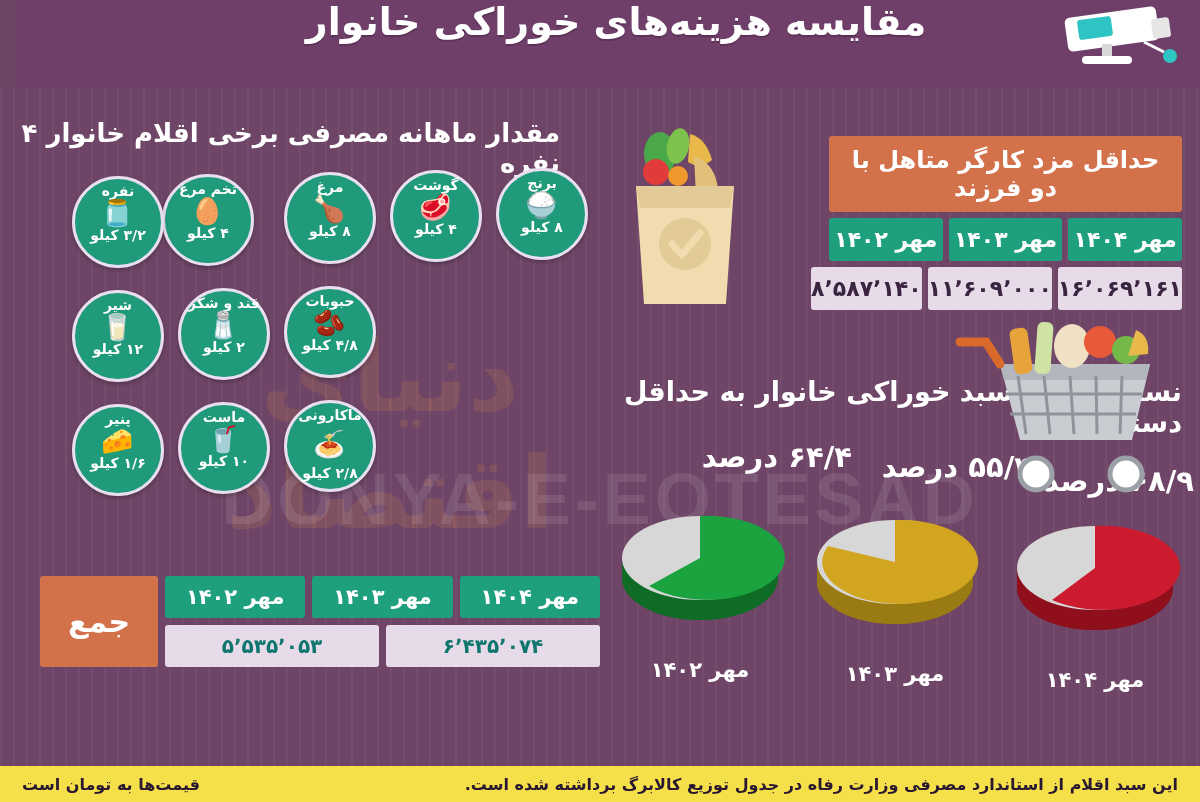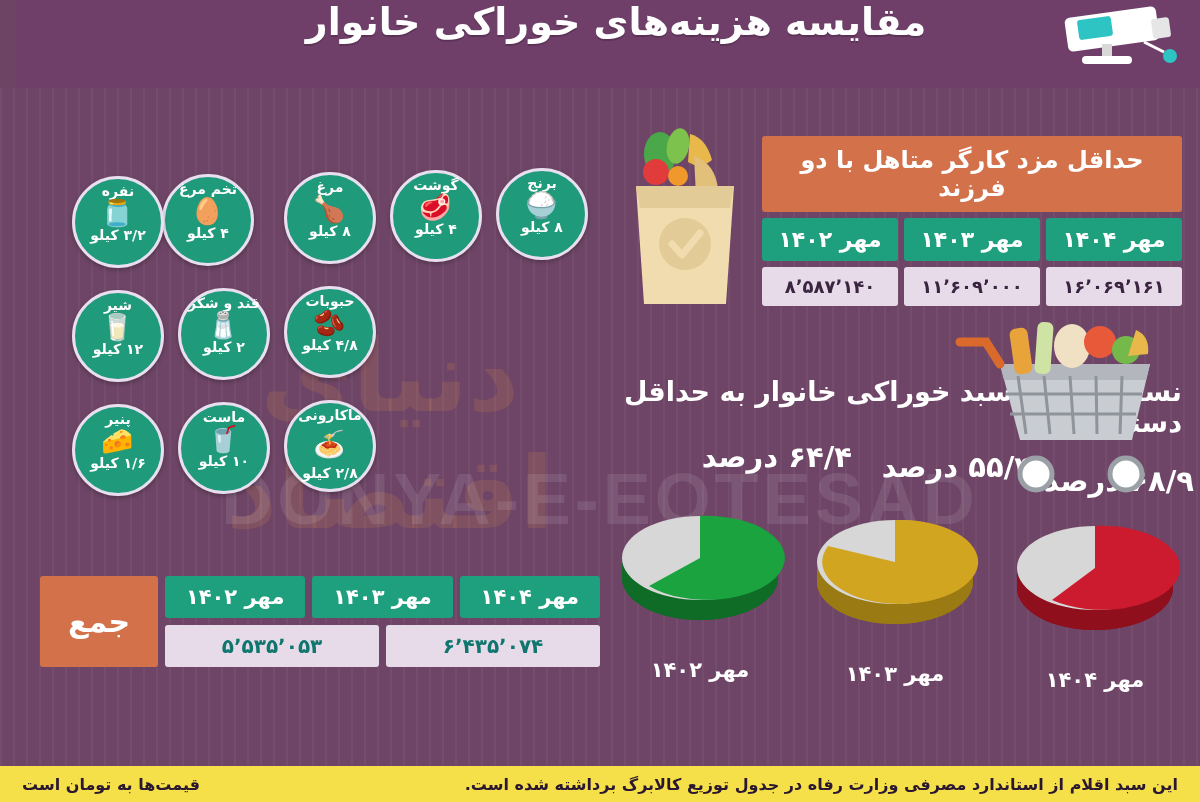--- a/index.html
+++ b/index.html
@@ -35,32 +35,32 @@
     font-size:72px;font-weight:bold;color:rgba(255,255,255,.10);
     letter-spacing:4px;font-family:"Liberation Sans",sans-serif;
     pointer-events:none;direction:ltr;
   }
   .watermark2{
     position:absolute;left:180px;top:230px;width:420px;text-align:center;
     font-size:100px;font-weight:bold;color:rgba(255,160,60,.13);
     pointer-events:none;
   }
   
-  .wage-block{position:absolute;right:18px;top:48px;width:420px;margin-left:16px;}
+  .wage-block{position:absolute;right:18px;top:48px;width:353px;margin-left:16px;}
   .wage-title{
     background:#d2714a;color:#fff;font-size:24px;font-weight:bold;
     text-align:center;padding:10px 6px;border-radius:3px;
   }
   .wage-row{display:flex;gap:6px;margin-top:6px;}
   .wage-head-cell{
     flex:1;background:#1e9f7d;color:#fff;font-size:22px;font-weight:bold;
     text-align:center;padding:9px 0;border-radius:3px;
   }
   .wage-val-cell{
-    flex:1;background:#e7dbe9;color:#3a2440;font-size:18px;font-weight:bold;
+    flex:1;background:#e7dbe9;color:#3a2440;font-size:22px;font-weight:bold;
     text-align:center;padding:9px 0;border-radius:3px;
   }
   
   .bag{position:absolute;right:450px;top:28px;width:130px;height:200px;}
   
   .ratio-title{
     position:absolute;right:18px;top:288px;width:600px;text-align:right;
     color:#ffffff;font-size:27px;font-weight:bold;
   }
   .pct-row{position:absolute;right:18px;top:340px;width:600px;height:50px;}
@@ -211,20 +211,21 @@
       <svg viewBox="0 0 190 150" width="190" height="150">
         <ellipse cx="95" cy="92" rx="78" ry="42" fill="#0f6c27"></ellipse>
         <path d="M17 72 a78 42 0 0 0 156 0 v20 a78 42 0 0 1 -156 0 z" fill="#0f6c27"></path>
         <ellipse cx="95" cy="72" rx="78" ry="42" fill="#d7d7d7"></ellipse>
         <path d="M95 72 L95 30 A78 42 0 1 1 44 100 Z" fill="#1aa33f"></path>
       </svg>
     </div>
     <div class="pie-label l2">مهر ۱۴۰۲</div>
   </div>
 
+  <div class="cons-title">مقدار ماهانه مصرفی برخی اقلام خانوار ۴ نفره</div>
 
   <div class="cons-grid">
 
     <div class="chip" style="right:0px;top:0px;">
       <span class="cname">برنج</span>
       <span class="cglyph">🍚</span>
       <span class="camt">۸ کیلو</span>
     </div>
     <div class="chip" style="right:106px;top:2px;">
       <span class="cname">گوشت</span>

